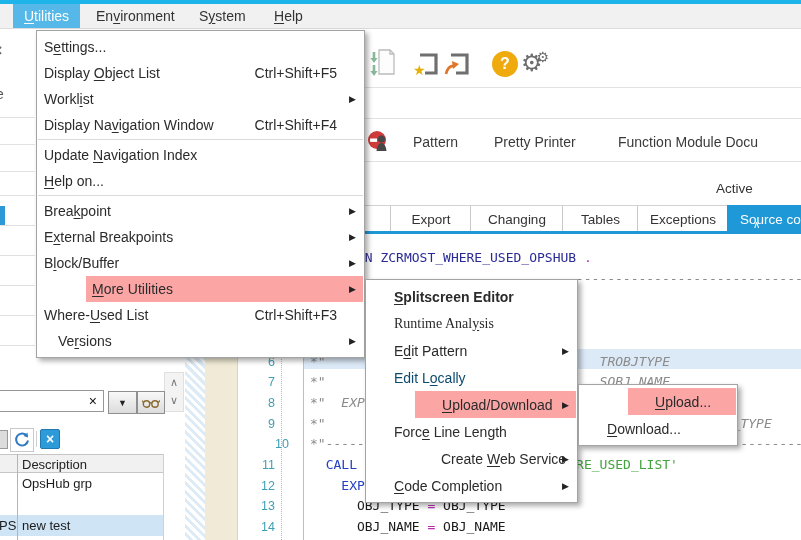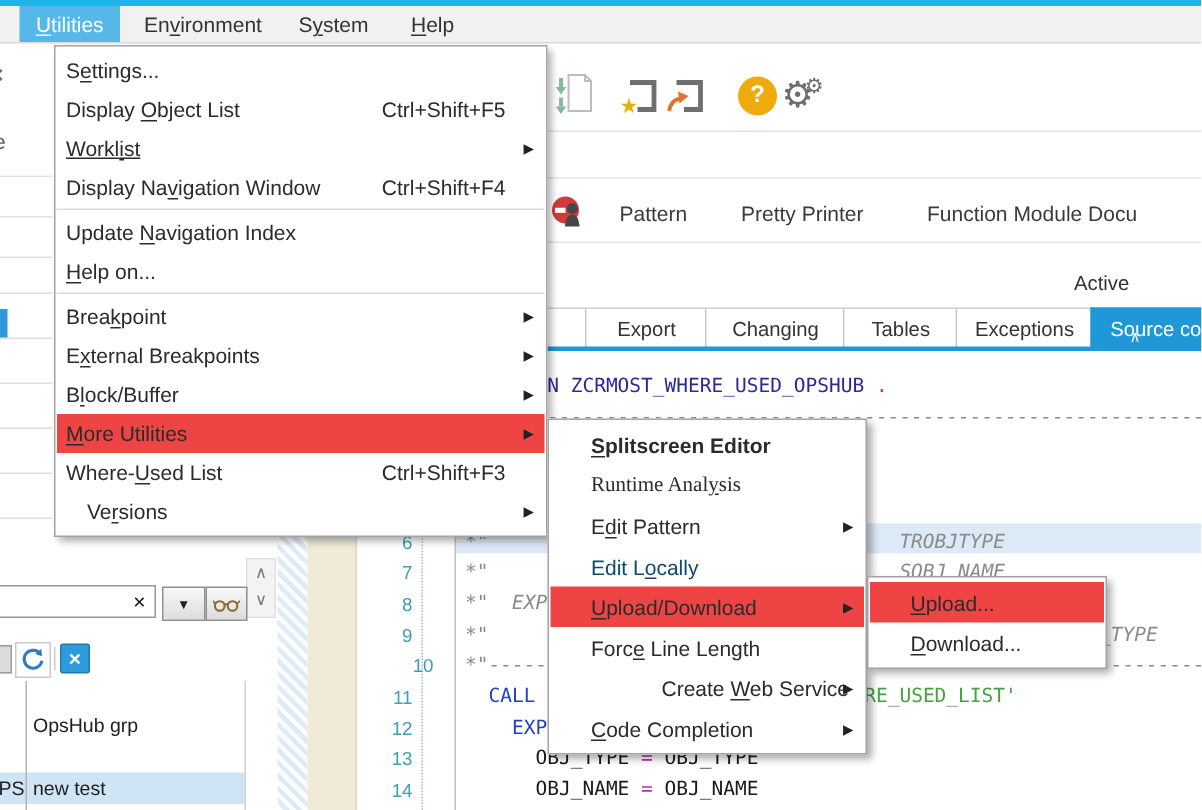--- a/index.html
+++ b/index.html
@@ -11,21 +11,21 @@
   .vline{position:absolute;width:1px;background:#c9c9c9;}
   
   #menubar{position:absolute;left:0;top:4px;width:801px;height:24px;background:#f1f1f1;border-bottom:1px solid #dcdcdc;}
   .mb-item{position:absolute;top:0;height:24px;display:flex;align-items:center;justify-content:center;
            font-size:14px;color:#333;padding:0 6px;cursor:default;}
   .mb-item.sel{background:#55b8e8;color:#fff;}
   .mn{text-decoration:underline;text-underline-offset:2px;}
   
   .menu{position:absolute;background:#fff;border:1px solid #a3a3a3;box-shadow:3px 3px 5px rgba(0,0,0,.33);}
   .mi{position:absolute;left:1px;right:1px;display:flex;align-items:center;font-size:14px;color:#2b2b2b;cursor:default;}
-  .mi.hl{background:#ef4444;}
+  .mi.hl{background:#fca5a5;margin-left:48px;}
   .mi.dis{color:#0c4a6e;}
   .mi .sc{margin-left:auto;}
   .mi .arr{position:absolute;right:7px;font-size:9px;color:#222;}
   .msep{position:absolute;left:1px;right:1px;height:1px;background:#dadada;}
   
   .tab{position:absolute;top:205px;height:26px;background:#fff;border-left:1px solid #c9c9c9;border-top:1px solid #d2d2d2;
        display:flex;align-items:center;justify-content:center;font-size:13.5px;color:#333;overflow:hidden;}
   .tab.sel{background:#1f98d7;color:#fff;border-color:#1f98d7;}
   
   .ln{position:absolute;left:237px;width:38px;text-align:right;font-size:12.5px;color:#3f9fb5;height:20px;line-height:20px;}
@@ -187,39 +187,42 @@
       <path d="M13 4 A6 6 0 1 0 14 8.5" fill="none" stroke="#2f7ac2" stroke-width="2"></path>
       <path d="M13.5 0.5 L14 5.5 L9.5 4 z" fill="#2f7ac2"></path>
     </svg>
   </div>
   <div class="vline" style="left:36px;top:431px;height:16px;background:#cfcfcf;"></div>
   <div class="abs" style="left:40px;top:429px;width:20px;height:20px;background:#2d9bd9;border:1px solid #2277ad;border-radius:2px;
               display:flex;align-items:center;justify-content:center;color:#fff;font-weight:bold;font-size:14px;box-sizing:border-box;">
     <span>×</span>
   </div>
 
+  <div class="abs" style="left:0;top:454px;width:163px;height:19px;background:#f1f1f1;border-top:1px solid #c6c6c6;border-bottom:1px solid #c6c6c6;box-sizing:border-box;">
+    <span class="tbl-txt" style="left:22px;top:2px;color:#222;">Description</span>
+  </div>
   <div class="abs" style="left:0;top:473px;width:163px;height:20px;background:#fff;">
     <span class="tbl-txt" style="left:22px;top:3px;">OpsHub grp</span>
   </div>
   <div class="abs" style="left:0;top:515px;width:163px;height:21px;background:#cfe4f4;">
     <span class="tbl-txt" style="left:0;top:3px;width:17px;overflow:hidden;white-space:nowrap;margin-left:-1px;">PSI</span>
     <span class="tbl-txt" style="left:22px;top:3px;">new test</span>
   </div>
   <div class="vline" style="left:17px;top:454px;height:86px;background:#b5b5b5;"></div>
   <div class="vline" style="left:163px;top:454px;height:86px;background:#d0d0d0;"></div>
 
   <div class="menu" id="menu-utilities" style="left: 36px; top: 30px; width: 327px; height: 326px;">
       <div class="mi" style="top: 3px; height: 26px;">
         <span style="padding-left: 6px;">S<span class="mn">e</span>ttings...</span>
       </div>
       <div class="mi" style="top: 29px; height: 26px;">
         <span style="padding-left: 6px;">Display <span class="mn">O</span>bject List</span>
         <span class="sc" style="padding-right: 26px;">Ctrl+Shift+F5</span>
       </div>
-      <div class="mi" style="top: 55px; height: 26px; text-decoration: underline;">
+      <div class="mi" style="top: 55px; height: 26px;">
         <span style="padding-left: 6px;">Workl<span class="mn">i</span>st</span>
         <span class="arr">▶</span>
       </div>
       <div class="mi" style="top: 81px; height: 26px;">
         <span style="padding-left: 6px;">Display Na<span class="mn">v</span>igation Window</span>
         <span class="sc" style="padding-right: 26px;">Ctrl+Shift+F4</span>
       </div>
       <div class="msep" style="top: 108px;"></div>
       <div class="mi" style="top: 111px; height: 26px;">
         <span style="padding-left: 6px;">Update <span class="mn">N</span>avigation Index</span>

